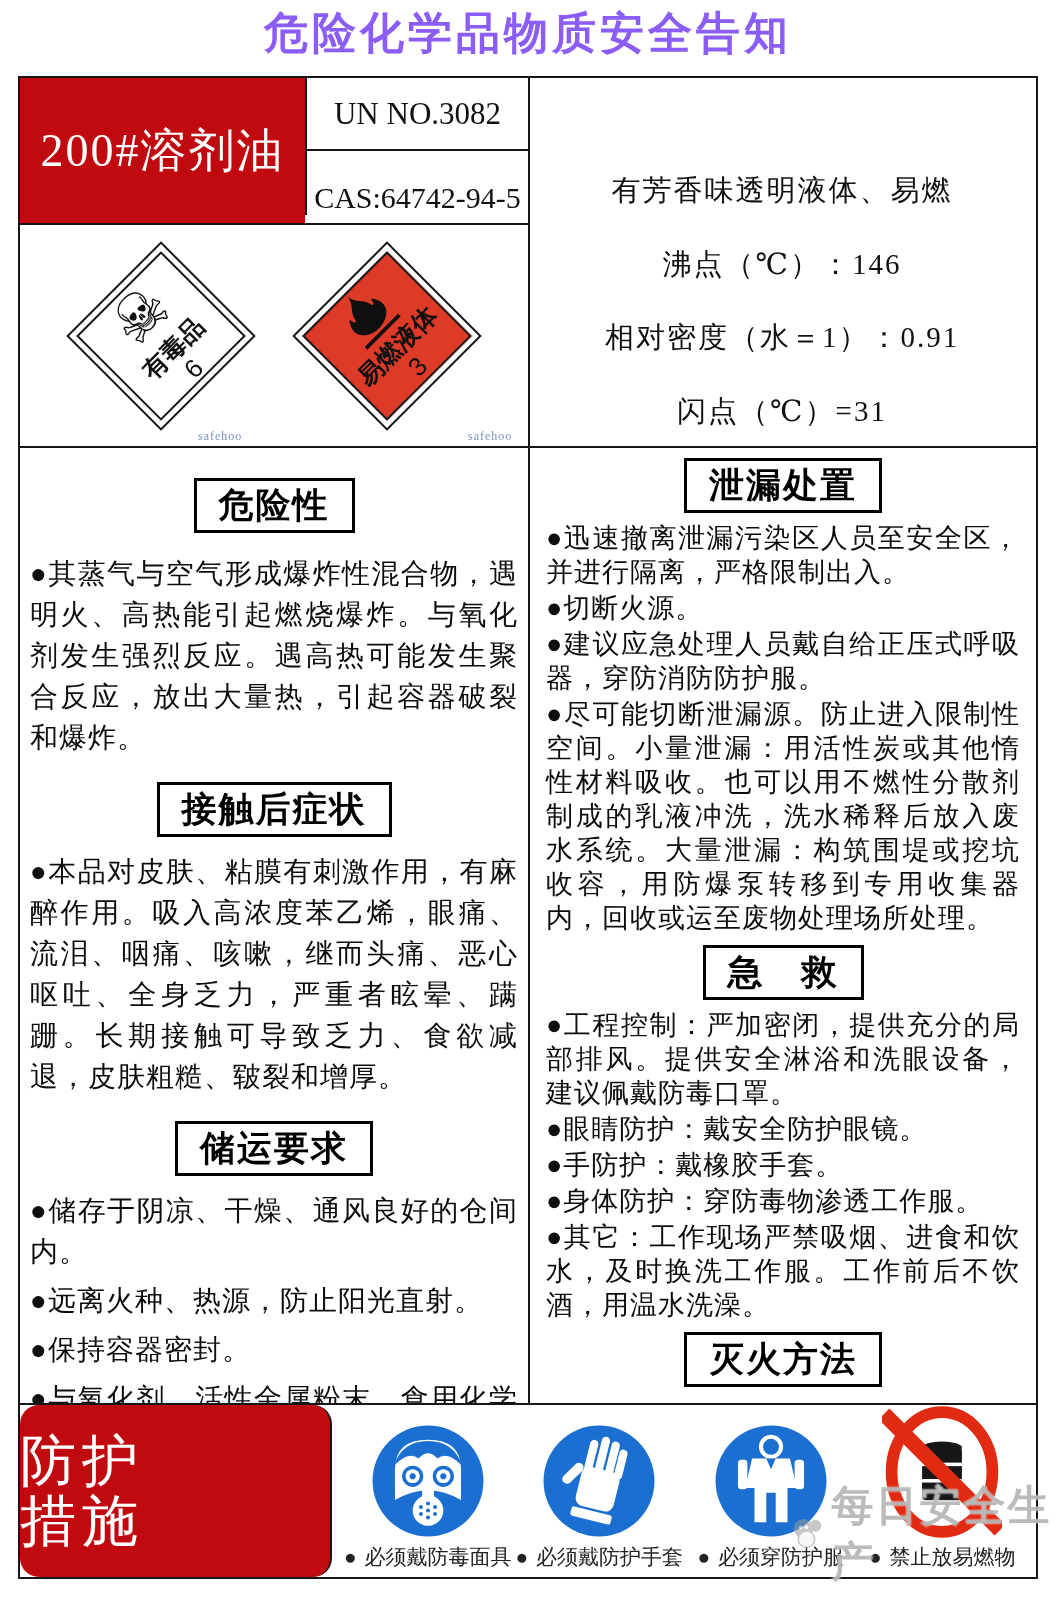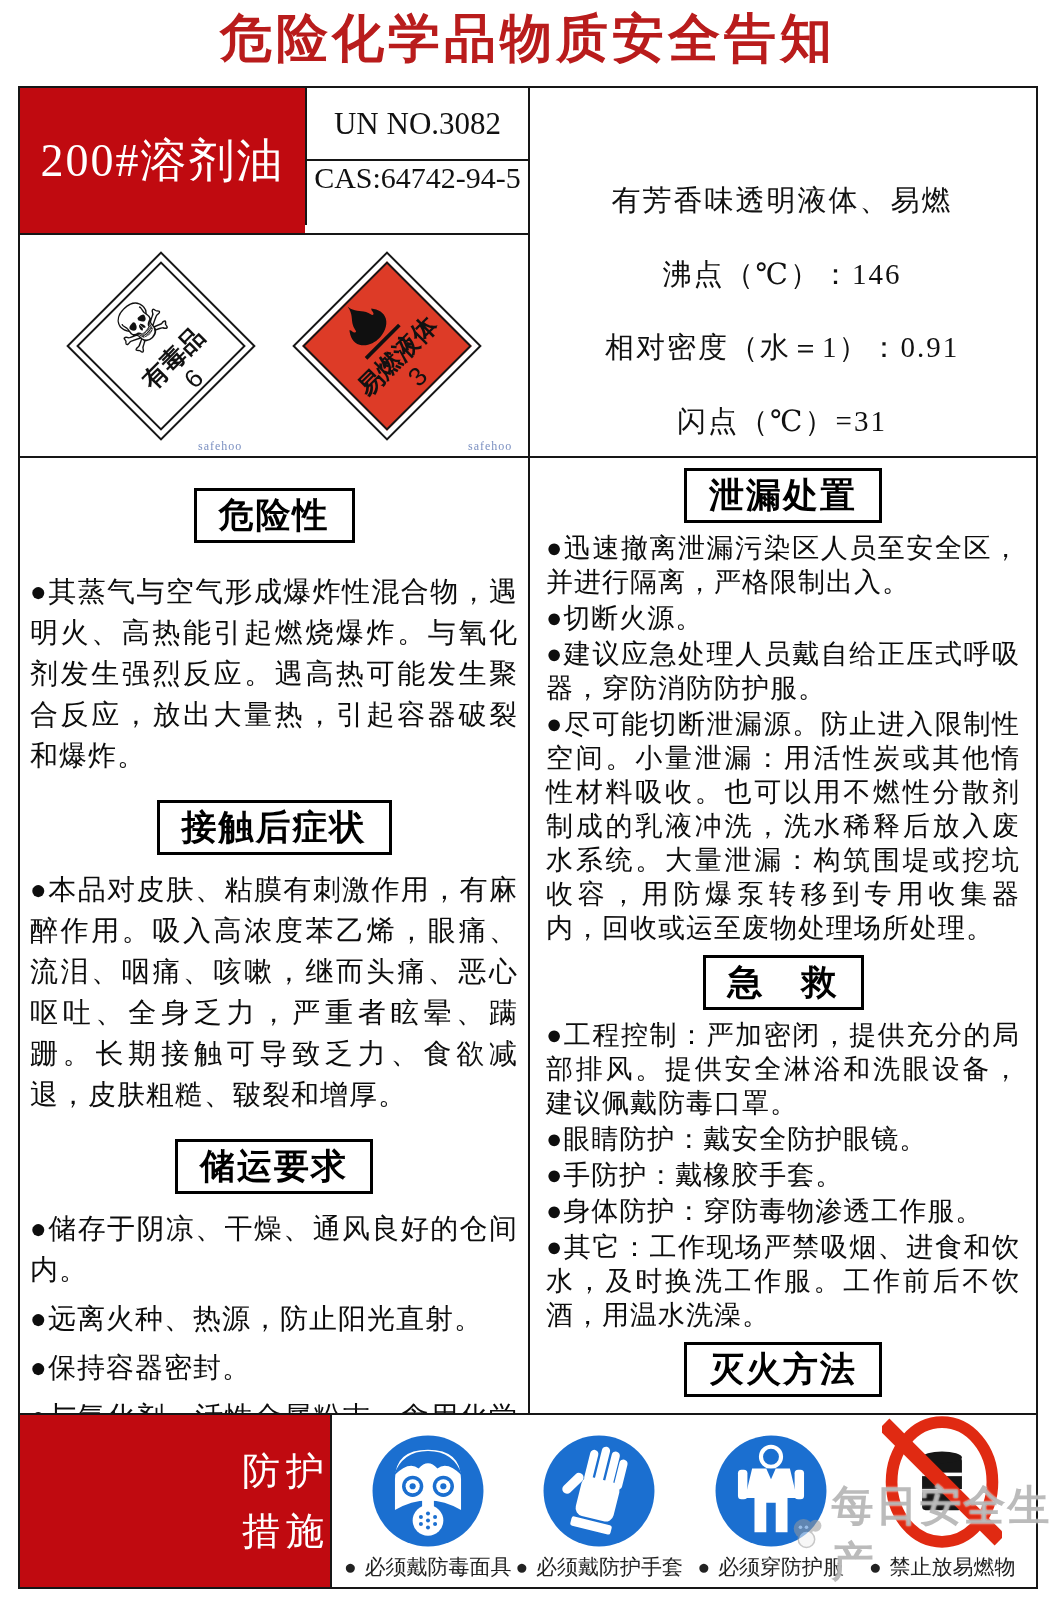--- a/index.html
+++ b/index.html
@@ -4,32 +4,32 @@
 <style>
   * { margin:0; padding:0; box-sizing:border-box; }
   html,body { background:#ffffff; }
   .page {
     position:relative; width:1056px; height:1599px; background:#fff;
     font-family:"Liberation Serif","DejaVu Serif",serif; color:#111; overflow:hidden;
   }
   .page-title {
     position:absolute; top:4px; left:0; width:100%; text-align:center;
     font-family:"Liberation Sans","DejaVu Sans",sans-serif;
-    font-size:52px; font-weight:bold; letter-spacing:4px; color:#b91c1c;
+    font-size:44px; font-weight:bold; letter-spacing:4px; color:#8b5cf6;
   }
   .sheet {
-    position:absolute; left:18px; top:86px; width:1020px; height:1503px;
+    position:absolute; left:18px; top:76px; width:1020px; height:1503px;
     border:2px solid #161616;
   }
   .cell { position:absolute; overflow:hidden; }
   .red { background:#c00a10; color:#fff; }
 
   .name-cell { left:0; top:0; width:285px; height:145px; display:flex; align-items:center; justify-content:center; font-size:46px; letter-spacing:2px; }
   .un-cell  { left:285px; top:0;  width:223px; height:73px; border-left:2px solid #161616; border-bottom:2px solid #161616; display:flex; align-items:center; justify-content:center; font-size:31px; }
-  .cas-cell { left:285px; top:73px; width:223px; height:64px; border-left:2px solid #161616; display:flex; align-items:flex-start; justify-content:center; font-size:30px; }
+  .cas-cell { left:285px; top:73px; width:223px; height:64px; border-left:2px solid #161616; display:flex; align-items:flex-end; justify-content:center; font-size:30px; }
   .hazhdr-cell { left:508px; top:0; width:508px; height:79px; display:flex; align-items:center; justify-content:center;
     font-family:"Liberation Sans","DejaVu Sans",sans-serif; font-size:48px; font-weight:bold; letter-spacing:6px; }
 
   .props-cell { left:508px; top:79px; width:508px; height:291px; border-bottom:2px solid #161616;
     display:flex; flex-direction:column; justify-content:space-between; align-items:center; padding:14px 6px; }
   .props-cell .prop-line { font-size:29px; letter-spacing:2px; white-space:nowrap; }
 
   .placards-cell { left:0; top:145px; width:508px; height:225px; border-top:2px solid #161616; border-bottom:2px solid #161616;
     display:flex; justify-content:space-around; align-items:center; padding:0 28px; }
   .placard { position:relative; width:192px; height:192px; display:flex; align-items:center; justify-content:center; }
@@ -43,33 +43,33 @@
   .placard-num { font-family:"Liberation Sans","DejaVu Sans",sans-serif; font-size:26px; color:#111; line-height:28px; }
   .safehoo { position:absolute; bottom:2px; font-size:12px; color:#7a8fc0; letter-spacing:1px; }
   .safehoo.s1 { left:178px; } .safehoo.s2 { left:448px; }
 
   .vdivider { position:absolute; left:508px; top:0; width:2px; height:1325px; background:#161616; }
 
   .col { position:absolute; top:370px; height:955px; padding:0 10px; overflow:hidden; }
   .col-left  { left:0; width:508px; }
   .col-right { left:510px; width:506px; }
   .sec-head {
-    display:block; width:max-content; margin:30px auto 28px; border:3px solid #000;
+    display:block; width:max-content; margin:30px auto 20px; border:3px solid #000;
     padding:1px 22px; font-family:"Liberation Sans","DejaVu Sans",sans-serif;
     font-size:35px; font-weight:bold; letter-spacing:2px; color:#000; background:#fff;
   }
   .col p { font-size:28px; line-height:41px; text-align:justify; letter-spacing:1px; margin:8px 0; color:#0d0d0d; }
   .col-right p { font-size:27px; line-height:34px; margin:2px 6px; }
   .col-right .sec-head { margin:10px auto 8px; }
   .col-right .sec-head.mid { margin:10px auto 8px; }
   .col-left .sec-head.mid { margin:24px auto 14px; }
 
   .prot-row { position:absolute; left:0; top:1325px; width:1016px; height:174px; border-top:2px solid #161616; }
   .prot-label-cell { position:absolute; left:0; top:0; width:312px; height:100%; border-right:2px solid #161616;
-    display:flex; flex-direction:column; align-items:flex-end; justify-content:center; font-size:38px; line-height:60px; letter-spacing:6px; }
+    display:flex; flex-direction:column; align-items:flex-start; justify-content:center; font-size:56px; line-height:60px; letter-spacing:6px;border-radius:19px; }
   .prot-icons-cell { position:absolute; left:314px; top:0; width:702px; height:100%;
     display:flex; justify-content:space-around; align-items:flex-end; padding:4px 8px 6px; }
   .prot-item { display:flex; flex-direction:column; align-items:center; width:170px; }
   .prot-icon { height:122px; display:flex; align-items:flex-end; justify-content:center; }
   .prot-caption { margin-top:3px; font-family:"Liberation Sans","DejaVu Sans",sans-serif; font-size:21px; color:#222; white-space:nowrap; }
   .prot-caption .b { margin-right:8px; }
 
   .watermark { position:absolute; left:790px; top:1478px; display:flex; align-items:center; gap:4px;
     color:rgba(145,145,145,0.62); font-family:"Liberation Sans","DejaVu Sans",sans-serif;
     font-size:42px; font-weight:bold; letter-spacing:2px; text-shadow:0 0 2px #fff; pointer-events:none; }

